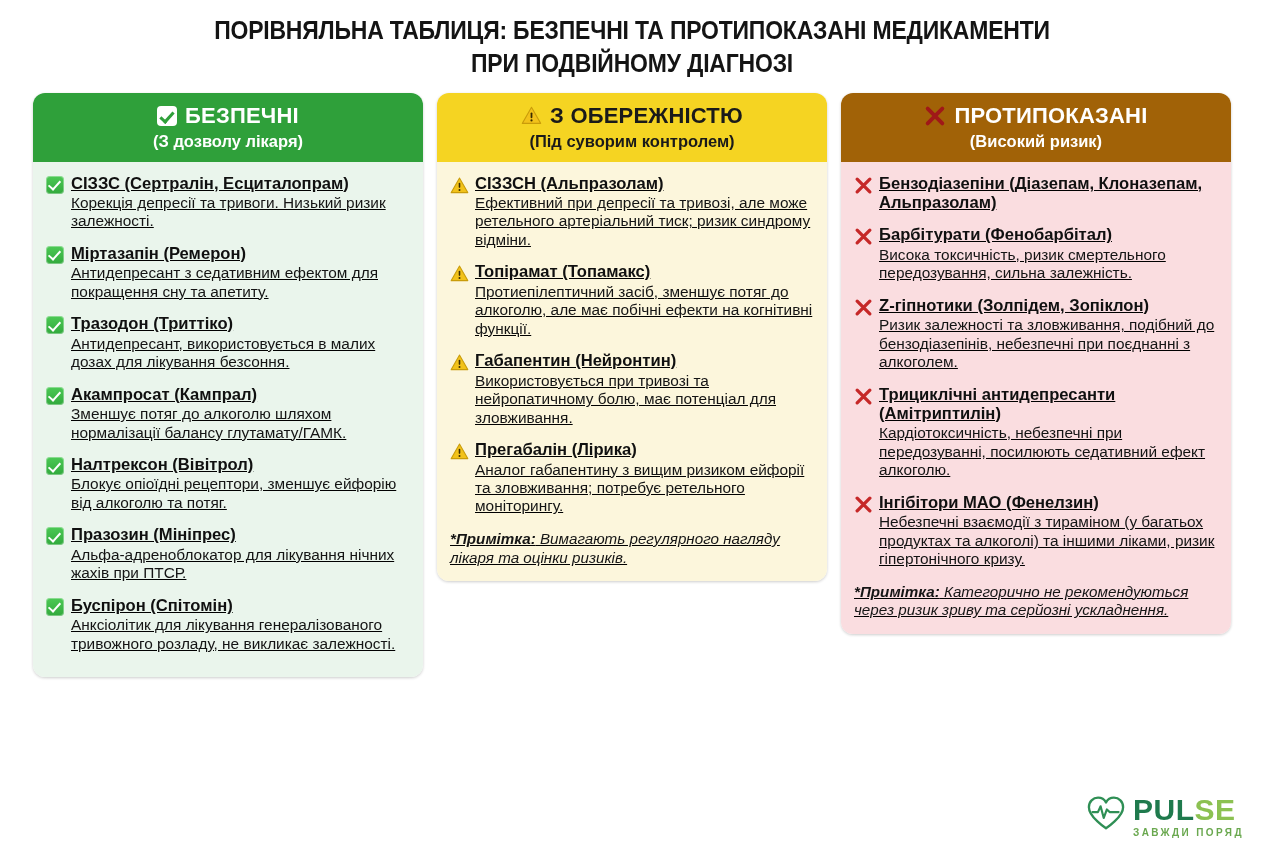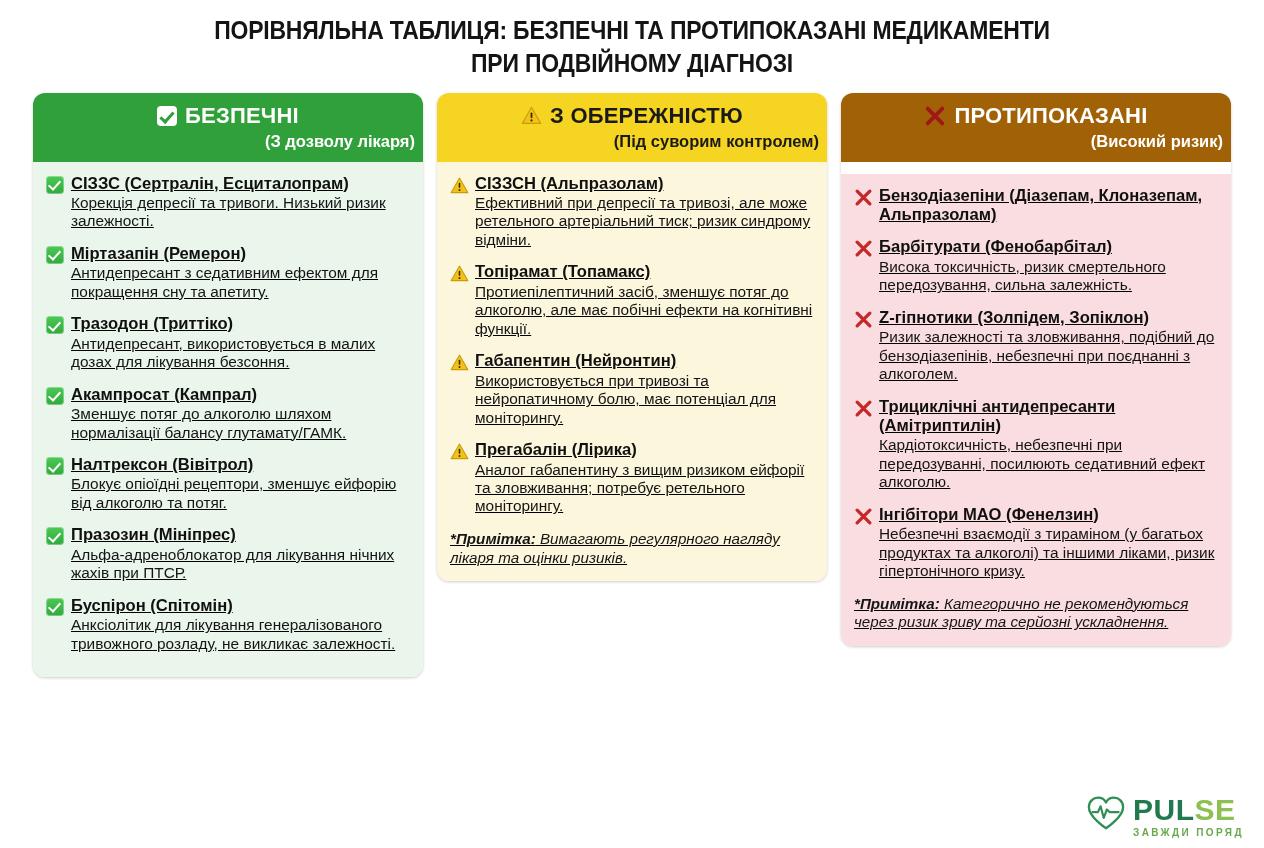--- a/index.html
+++ b/index.html
@@ -40,21 +40,21 @@
     box-sizing: border-box;
   }
   .col {
     flex: 1 1 0;
     border-radius: 12px;
     overflow: hidden;
     box-shadow: 0 1px 3px rgba(0,0,0,0.20);
   }
 
   .col-head {
-    text-align: right;
+    text-align: center;
     padding: 10px 8px 11px 8px;
     color: #ffffff;
   }
   .col-head .head-main {
     font-size: 22px;
     font-weight: bold;
     letter-spacing: 0.2px;
     line-height: 1.15;
     display: flex;
     align-items: center;
@@ -75,21 +75,21 @@
   }
 
   
   .col-safe .col-head    { background: #2fa03a; }
   .col-safe .col-body    { background: #eaf5ec; }
   .col-caution .col-head { background: #f5d422; color: #1a1a1a; }
   .col-caution .col-head .head-main,
   .col-caution .col-head .head-sub { color: #1a1a1a; }
   .col-caution .col-body { background: #fcf6dc; }
   .col-danger .col-head  { background: #a16207; }
-  .col-danger .col-body  { background: #fadde0; margin-top: 12px; }
+  .col-danger .col-body  { background: #fadde0; }
 
   
   .entry {
     display: flex;
     gap: 6px;
     margin-bottom: 13px;
     align-items: flex-start;
   }
   .entry:last-of-type { margin-bottom: 10px; }
 
@@ -317,21 +317,21 @@
       <div class="entry">
         <span class="entry-icon">
           <svg class="ico" viewBox="0 0 24 24" width="19" height="19">
               <path d="M12 2.5 L22.5 21 L1.5 21 Z" fill="#f2c21a" stroke="#c99c0a" stroke-width="1.3" stroke-linejoin="round"></path>
               <rect x="11" y="8.5" width="2" height="6.5" rx="1" fill="#3a2c00"></rect>
               <circle cx="12" cy="17.6" r="1.25" fill="#3a2c00"></circle>
             </svg>
         </span>
         <div class="entry-text">
           <div class="entry-name">Габапентин (Нейронтин)</div>
-          <div class="entry-desc">Використовується при тривозі та нейропатичному болю, має потенціал для моніторингу.</div>
+          <div class="entry-desc">Використовується при тривозі та нейропатичному болю, має потенціал для зловживання.</div>
         </div>
       </div>
 
       <div class="entry">
         <span class="entry-icon">
           <svg class="ico" viewBox="0 0 24 24" width="19" height="19">
               <path d="M12 2.5 L22.5 21 L1.5 21 Z" fill="#f2c21a" stroke="#c99c0a" stroke-width="1.3" stroke-linejoin="round"></path>
               <rect x="11" y="8.5" width="2" height="6.5" rx="1" fill="#3a2c00"></rect>
               <circle cx="12" cy="17.6" r="1.25" fill="#3a2c00"></circle>
             </svg>

